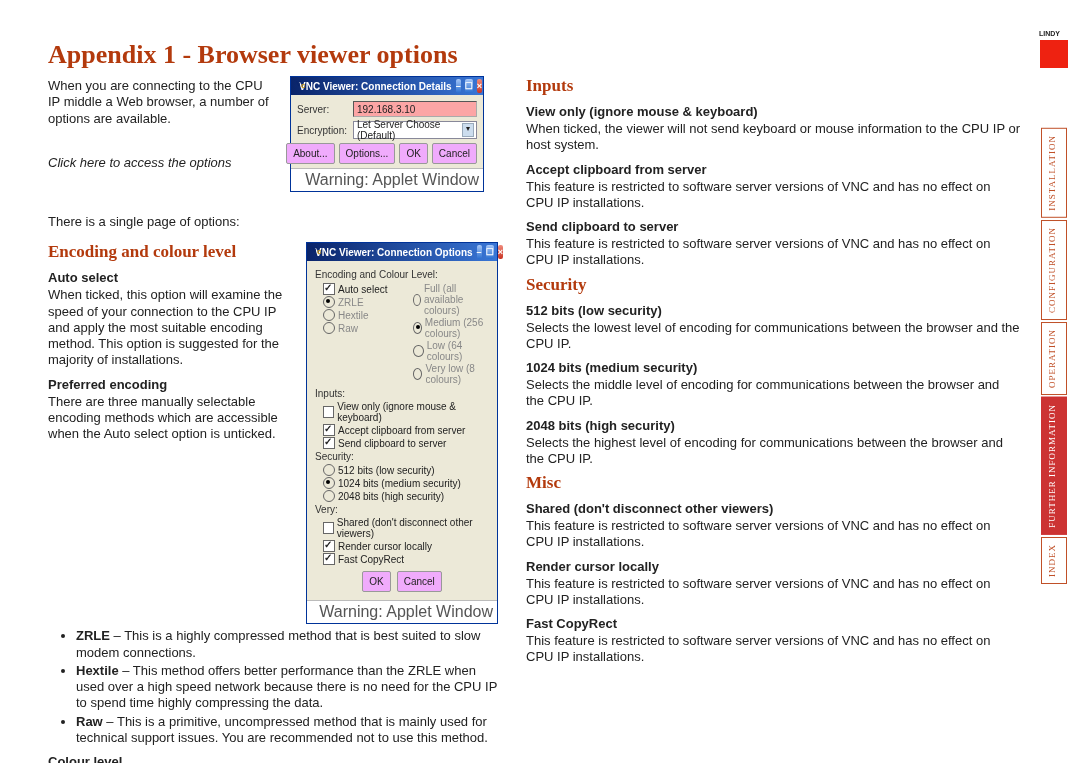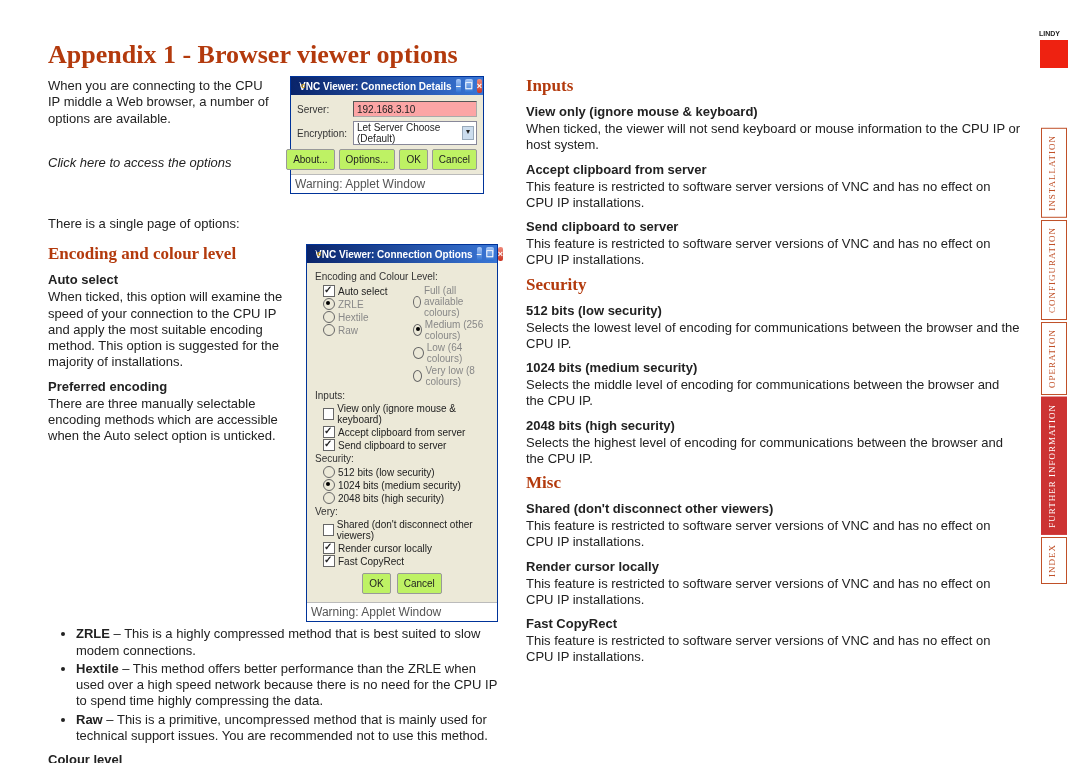--- a/index.html
+++ b/index.html
@@ -123,55 +123,56 @@
     flex: 1;
     height: 16px;
     border: 1px inset #aaa;
     background: #fca5a5;
     padding: 0 3px;
     line-height: 16px;
     box-sizing: border-box;
   }
   .vnc-select {
     flex: 1;
-    height: 24px;
+    height: 18px;
     border: 1px solid #889;
     background: #fff;
     display: flex;
     align-items: center;
     justify-content: space-between;
     padding: 0 2px 0 3px;
     box-sizing: border-box;
   }
   .vnc-select .dd {
     width: 12px; height: 12px; background: #cde; border: 1px solid #9ab;
     display: inline-block; text-align: center; line-height: 10px; font-size: 8px;
   }
   .vnc-btn {
     border: 1px solid #999;
-    background: #bef264;
+    background: #f0abfc;
     height: 19px;
     padding: 0 6px;
     font-size: 10px;
     border-radius: 2px;
     display: inline-flex;
     align-items: center;
   }
   .vnc-btn-row {
     display: flex;
     gap: 4px;
     justify-content: flex-end;
     margin-top: 4px;
   }
   .vnc-status {
     background: #fff;
     border-top: 1px solid #bbb;
     padding: 2px 4px;
-    font-size: 12px;
+    font-size: 16px;
     color: #555;
+    text-align: right;
   }
   .vnc-icon {
     width: 12px; height: 12px; display: inline-block;
     background: #fff; position: relative; border-radius: 1px;
   }
   .vnc-icon::before {
     content: 'V'; font-size: 8px; color: #0a246a; position: absolute; left:1px; top:-1px;
     font-weight: bold;
   }
   .vnc-icon::after {

